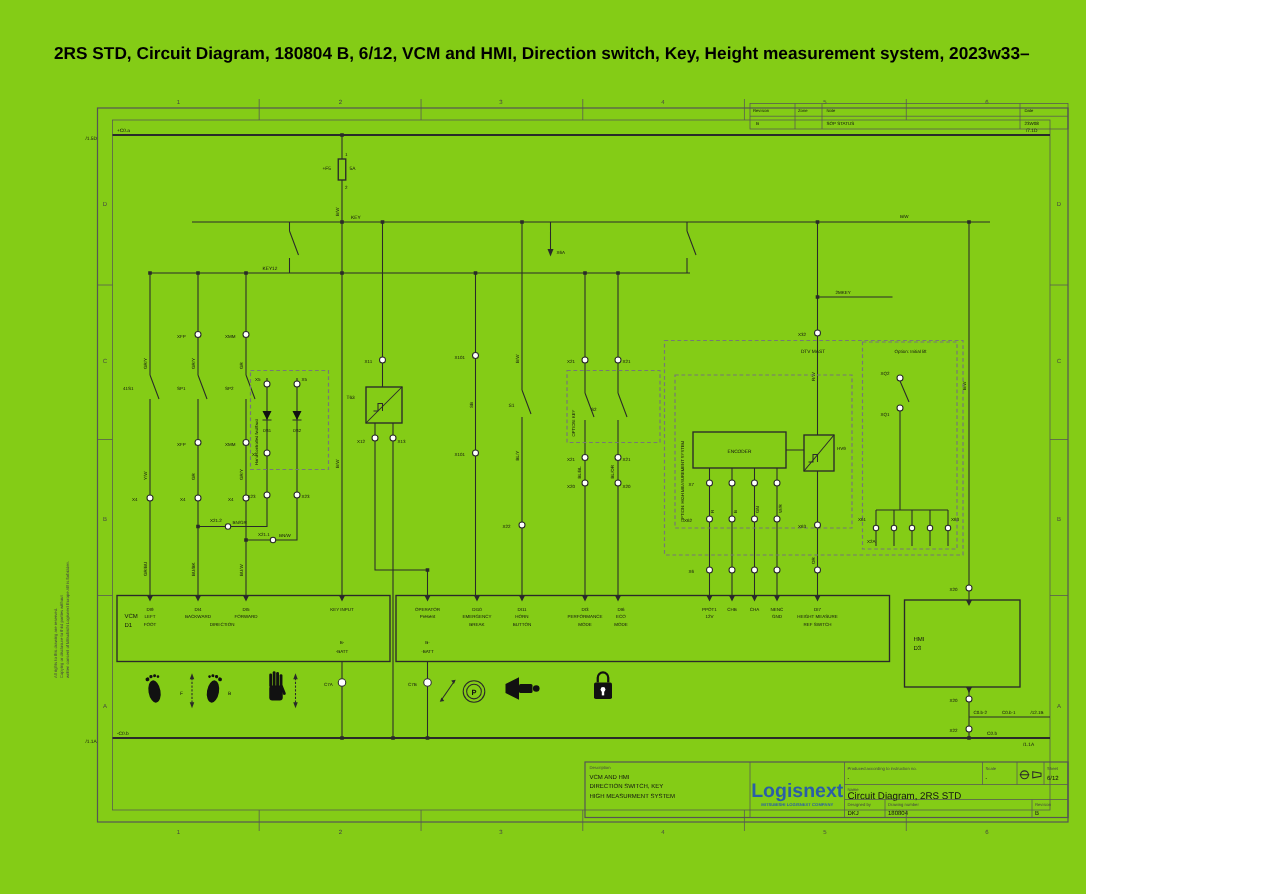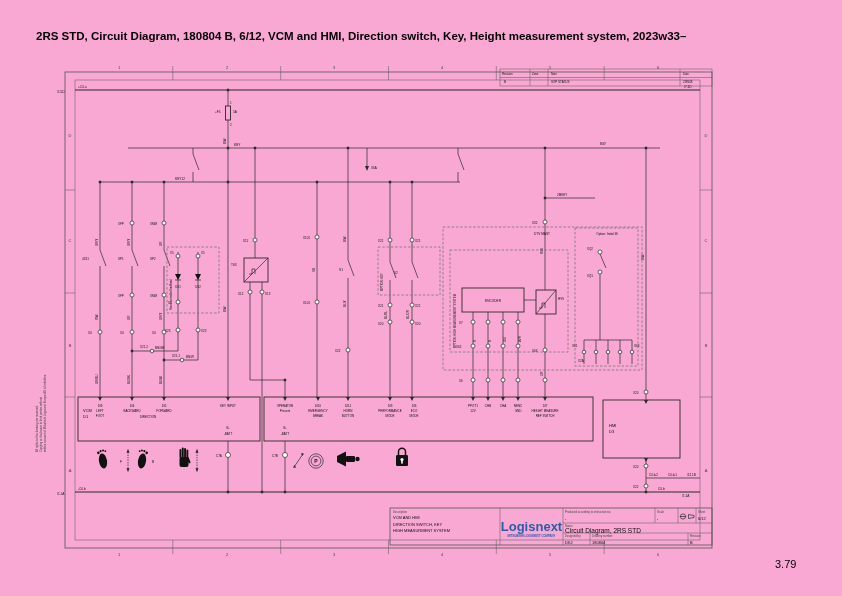--- a/index.html
+++ b/index.html
@@ -1,16 +1,16 @@
 <!DOCTYPE html>
 <html><head>
 <meta charset="utf-8">
 <style>
   html,body{margin:0;padding:0;background:#fff;}
-  .page{position:relative;width:842px;height:596px;background:#f9a8d4;overflow:hidden;
+  .page{position:relative;width:724px;height:596px;background:#84cc16;overflow:hidden;
         font-family:"Liberation Sans",sans-serif;}
   .header-title{position:absolute;left:36px;top:30px;width:790px;font-size:11.5px;
         font-weight:bold;color:#000;}
   .page-number{position:absolute;left:775px;top:558px;font-size:11px;color:#000;}
   svg{position:absolute;left:0;top:0;}
   svg text{fill:#111;font-size:3.6px;font-family:"Liberation Sans",sans-serif;}
   .t28{font-size:2.8px}.t3{font-size:3px}.t32{font-size:3.2px}.t4{font-size:4px}
   .t5{font-size:5px}.t65{font-size:6.5px}
   .mid{text-anchor:middle}
   .gray{fill:#444}

